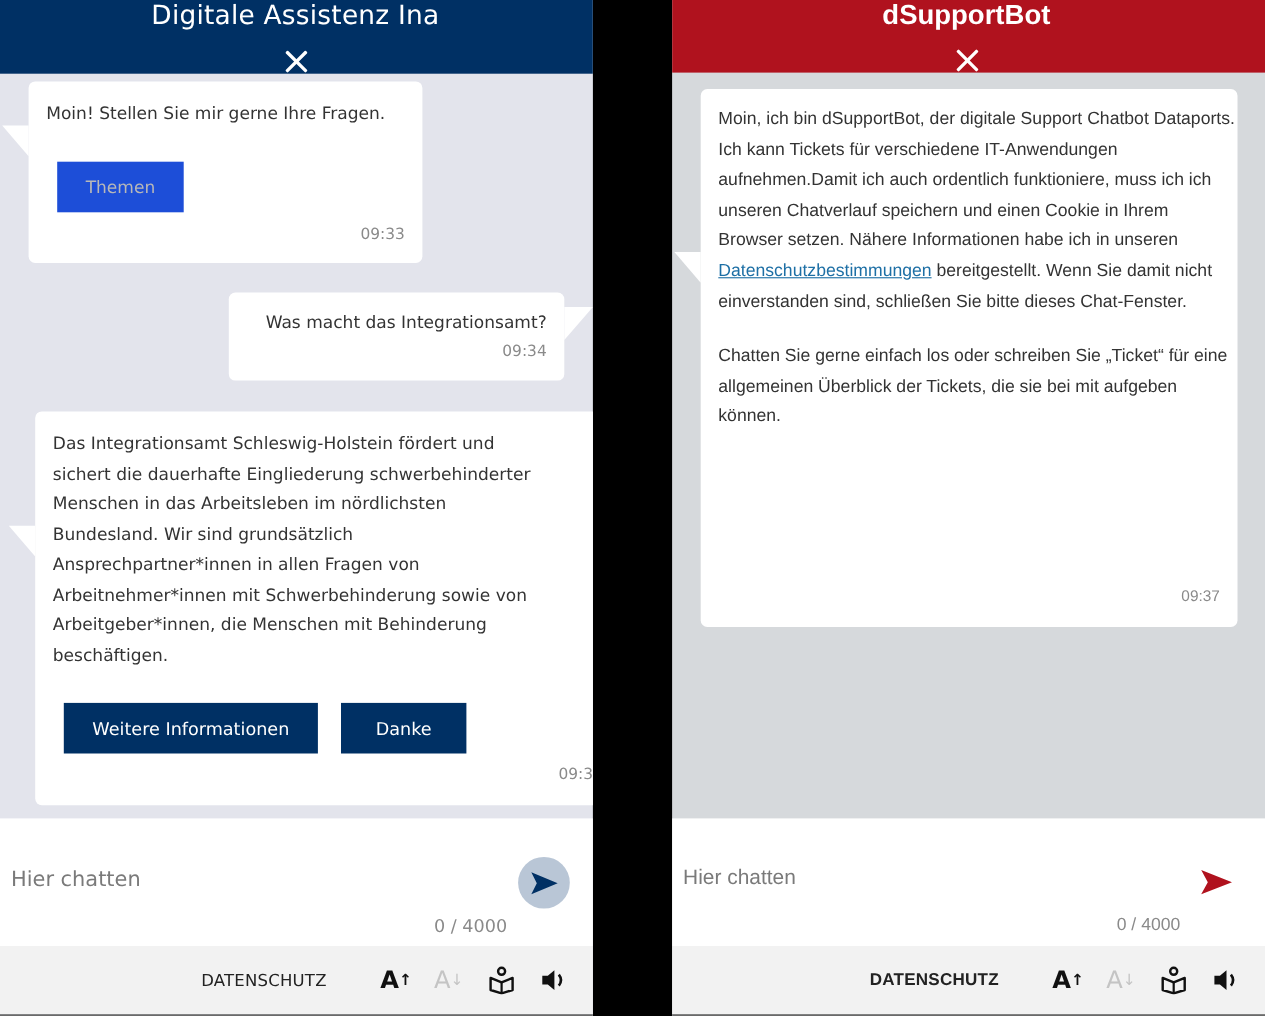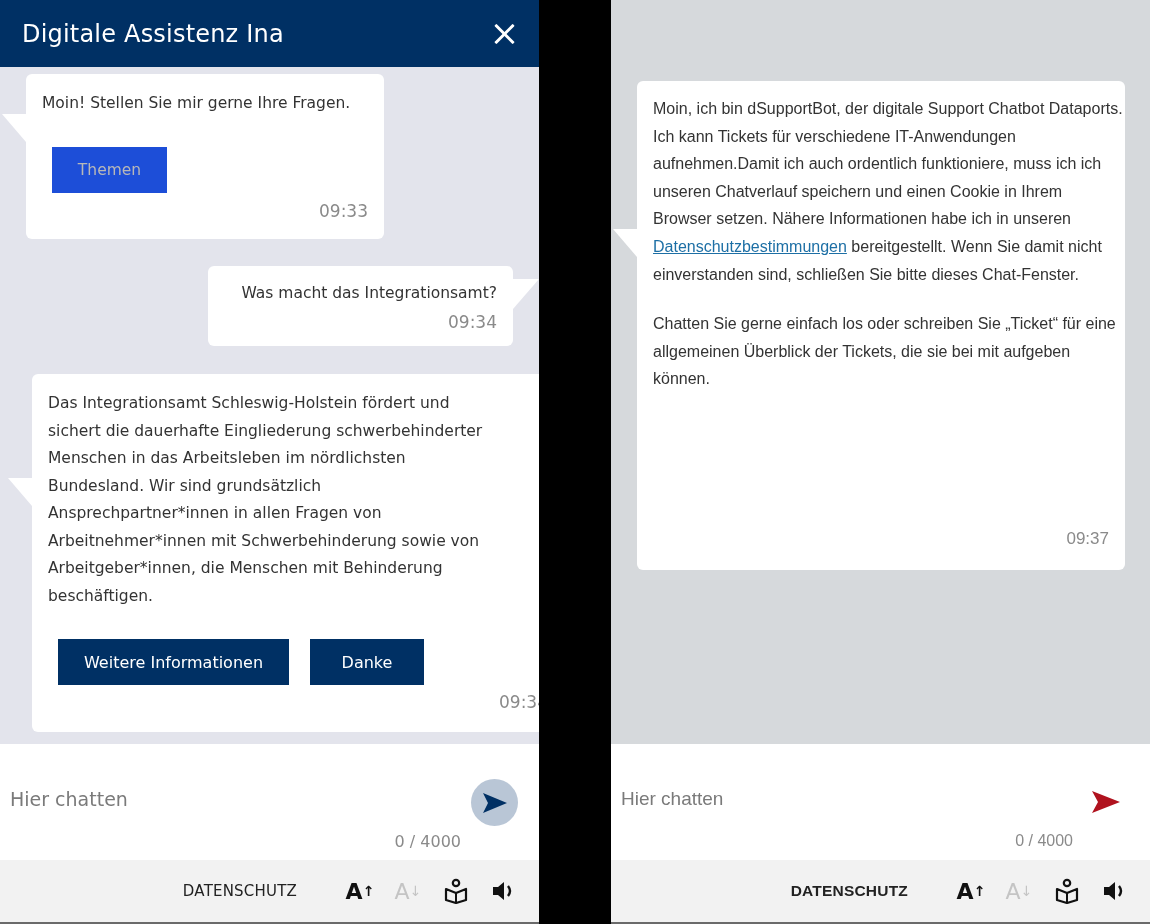--- a/index.html
+++ b/index.html
@@ -3,40 +3,40 @@
 <meta charset="utf-8">
 <style>
   * { box-sizing: border-box; margin: 0; padding: 0; }
   html, body { width: 1150px; height: 924px; background: #000; overflow: hidden; }
   body { position: relative; font-family: "DejaVu Sans", sans-serif; }
 
   .panel { position: absolute; top: 0; height: 924px; overflow: hidden; }
   #left { left: 0; width: 539px; background: #e3e4ec; font-family: "DejaVu Sans", sans-serif; }
   #right { left: 611px; width: 539px; background: #d6d9dc; font-family: "Liberation Sans", sans-serif; }
 
-  .header { position: absolute; left: 0; top: 0; right: 0; height: 67px; display: flex; align-items: center; justify-content: space-between; padding: 0 24px 0 22px; color: #fff; }
+  .header { position: absolute; left: 0; top: 0; right: 0; height: 67px; display: flex; align-items: center; justify-content: space-between; padding: 0 24px 0 22px; color: #fff; flex-direction: column; }
   #left .header { background: #003064; }
   #right .header { background: #b0121e; padding-left: 20px; height: 66px; }
   #left .header .title { font-size: 24px; letter-spacing: 0.2px; }
   #right .header .title { font-size: 25px; font-weight: bold; }
   .close-icon { width: 22px; height: 22px; position: relative; cursor: pointer; }
   .close-icon::before, .close-icon::after { content: ""; position: absolute; left: 10px; top: -2px; width: 3px; height: 26px; background: #fff; border-radius: 1px; }
   .close-icon::before { transform: rotate(45deg); }
   .close-icon::after { transform: rotate(-45deg); }
 
   .bubble { position: absolute; background: #fff; border-radius: 6px; color: #333; }
   .tail-left { position: absolute; left: -24px; width: 0; height: 0; border-top: 0 solid transparent; border-right: 24px solid #fff; border-bottom: 28px solid transparent; }
   .tail-right { position: absolute; right: -26px; width: 0; height: 0; border-left: 26px solid #fff; border-bottom: 30px solid transparent; }
 
   
   #l-b1 { left: 26px; top: 74px; width: 358px; height: 165px; }
   #l-b1 .tail-left { top: 40px; }
   #l-b1 .text { position: absolute; left: 16px; top: 20px; font-size: 15.5px; color: #333; }
   .btn-themen { position: absolute; left: 26px; top: 73px; width: 115px; height: 46px; background: #1d4ed8; color: #b8b8b8; font-size: 15.5px; display: flex; align-items: center; justify-content: center; border: none; font-family: inherit; }
-  .time { position: absolute; font-size: 17px; color: #8a8a8a; }
+  .time { position: absolute; font-size: 14px; color: #8a8a8a; }
   #l-b1 .time { right: 16px; bottom: 18px; }
 
   #l-b2 { left: 208px; top: 266px; width: 305px; height: 80px; }
   #l-b2 .tail-right { top: 13px; }
   #l-b2 .text { position: absolute; right: 16px; top: 18px; font-size: 15.5px; color: #333; white-space: nowrap; }
   #l-b2 .time { right: 16px; top: 46px; }
 
   #l-b3 { left: 32px; top: 374px; width: 532px; height: 358px; }
   #l-b3 .tail-left { top: 104px; }
   #l-b3 .text { position: absolute; left: 16px; top: 16px; width: 450px; font-size: 15.5px; line-height: 27.5px; color: #333; }
@@ -137,20 +137,24 @@
       <svg width="26" height="24" viewBox="0 0 26 24">
           <path d="M2 8 L7 8 L13 3 L13 21 L7 16 L2 16 Z" fill="#111"></path>
           <path d="M17 7 Q21 12 17 17" stroke="#111" stroke-width="2.4" fill="none"></path>
         </svg>
     </span>
   </div>
   <div class="bottom-edge"></div>
 </div>
 
 <div class="panel" id="right">
+  <div class="header">
+    <span class="title">dSupportBot</span>
+    <span class="close-icon"></span>
+  </div>
 
   <div class="bubble" id="r-b1">
     <span class="tail-left"></span>
     <div class="text">
       <p><span>Moin, ich bin dSupportBot, der digitale Support Chatbot Dataports. Ich kann Tickets für verschiedene IT-Anwendungen aufnehmen.Damit ich auch ordentlich funktioniere, muss ich ich unseren Chatverlauf speichern und einen Cookie in Ihrem Browser setzen. Nähere Informationen habe ich in unseren </span><span class="link">Datenschutzbestimmungen</span><span> bereitgestellt. Wenn Sie damit nicht einverstanden sind, schließen Sie bitte dieses Chat-Fenster.</span></p>
       <p>Chatten Sie gerne einfach los oder schreiben Sie „Ticket“ für eine allgemeinen Überblick der Tickets, die sie bei mit aufgeben können.</p>
     </div>
     <span class="time">09:37</span>
   </div>
 

